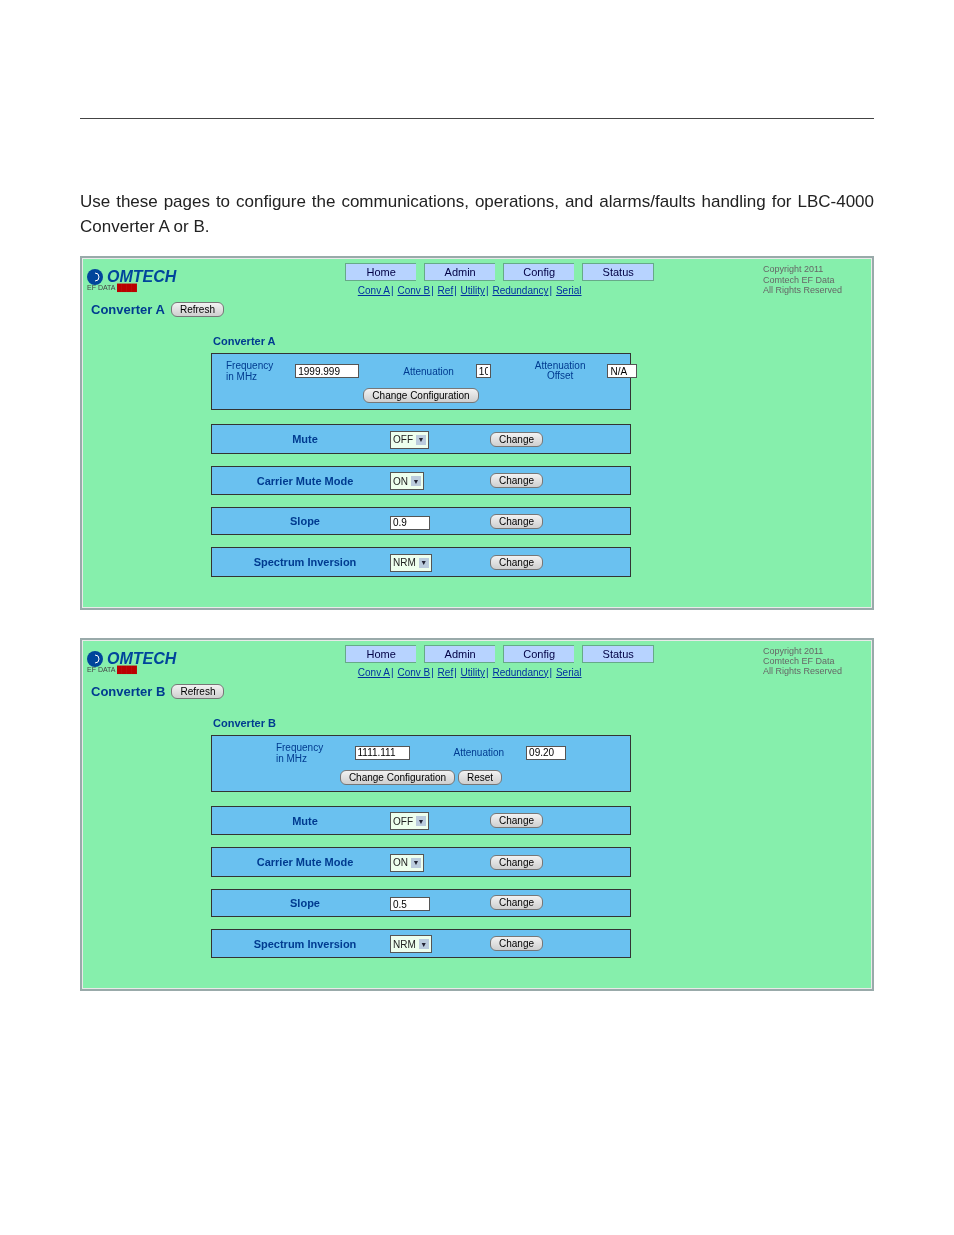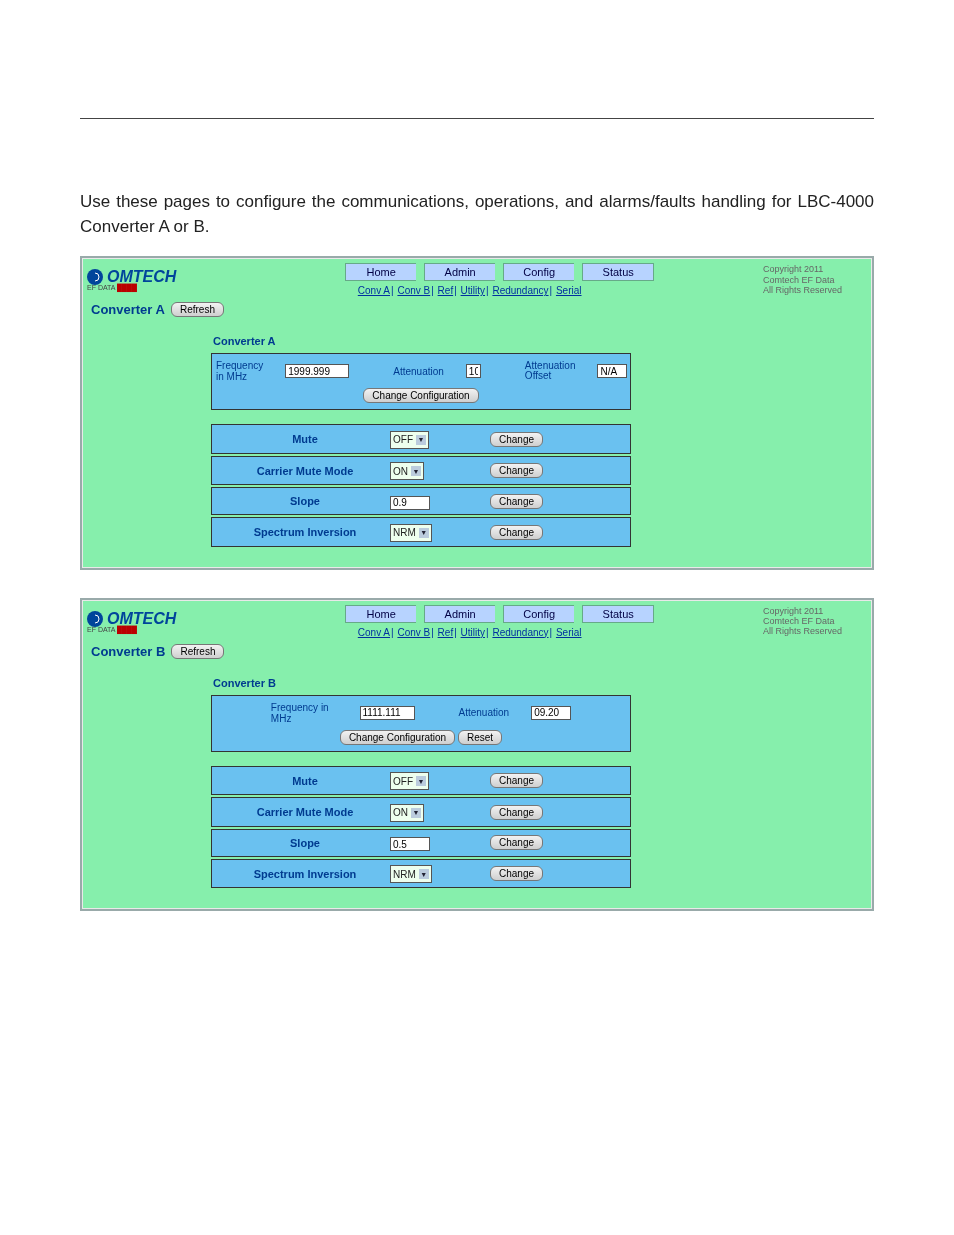--- a/index.html
+++ b/index.html
@@ -23,26 +23,26 @@
   .subnav { font-size:10px; margin-top:4px; }
   .subnav a { color:#0030a0; text-decoration:underline; margin:0 1px; cursor:pointer; }
   .subnav .sep { color:#0030a0; }
   .copyright { width:100px; font-size:9px; line-height:1.15; color:#666; text-align:left; padding-right:4px; }
   .sec-title { font-size:13px; font-weight:700; color:#003b90; padding:6px 8px; display:flex; align-items:center; gap:6px; }
   .btn { font-size:10px; background:linear-gradient(#f2f2f2,#cfcfcf); border:1px solid #777; border-radius:6px; padding:1px 8px; cursor:pointer; }
   .body-area { padding:0 8px 18px 8px; }
   .panel-group { margin:10px 0 0 120px; width:420px; }
   .panel-head { font-size:11px; font-weight:700; color:#003b90; padding:2px 0 6px 2px; }
   .blue-block { background:#6ac1f0; border:1px solid #333; font-size:10px; color:#003b90; margin-bottom:14px; }
-  .cfg-row1 { display:flex; align-items:center; gap:22px; padding:6px 4px; }
+  .cfg-row1 { display:flex; align-items:center; gap:22px; padding:6px 14px; }
   .cfg-label { color:#003b90; }
   .spacer { flex:1; }
   .inp { height:14px; font-size:10px; border:1px solid #555; background:#fff; padding:0 2px; box-sizing:border-box; }
   .cfg-buttons { text-align:center; padding:0 0 6px 0; }
-  .row-panel { background:#6ac1f0; border:1px solid #333; margin-bottom:2px; display:flex; align-items:center; padding:4px 8px; }
+  .row-panel { background:#6ac1f0; border:1px solid #333; margin-bottom:12px; display:flex; align-items:center; padding:4px 8px; }
   .row-label { width:170px; text-align:center; font-size:11px; font-weight:700; color:#003b90; }
   .row-ctrl { width:60px; }
   .select { height:16px; font-size:10px; border:1px solid #555; background:#efe; display:inline-flex; align-items:center; padding:0 2px; gap:3px; }
   .select .arrow { width:10px; height:10px; background:#bcd; display:inline-flex; align-items:center; justify-content:center; font-size:7px; color:#223; }
   .row-spacer { width:40px; }
 </style>
 </head>
 <body>
 
 <div class="hr-top"></div>
@@ -102,21 +102,21 @@
           <div class="panel-head">Converter A</div>
 
           <div class="blue-block">
             <div class="cfg-row1">
               <span class="cfg-label">Frequency in MHz</span>
               <input class="inp" style="width: 64px;" value="1999.999">
               <span class="spacer"></span>
               <span class="cfg-label">Attenuation</span>
               <input class="inp" style="width: 15px;" value="10.90">
               <span class="spacer"></span>
-              <span class="cfg-label" style="text-align:left;line-height:1">Attenuation Offset</span>
+              <span class="cfg-label" style="text-align:center;line-height:1">Attenuation Offset</span>
               <input class="inp" style="width: 30px;" value="N/A">
             </div>
             <div class="cfg-buttons">
               <button class="btn">Change Configuration</button>
             </div>
           </div>
 
           <div class="row-panel">
             <div class="row-label">Mute</div>
             <div class="row-ctrl">

